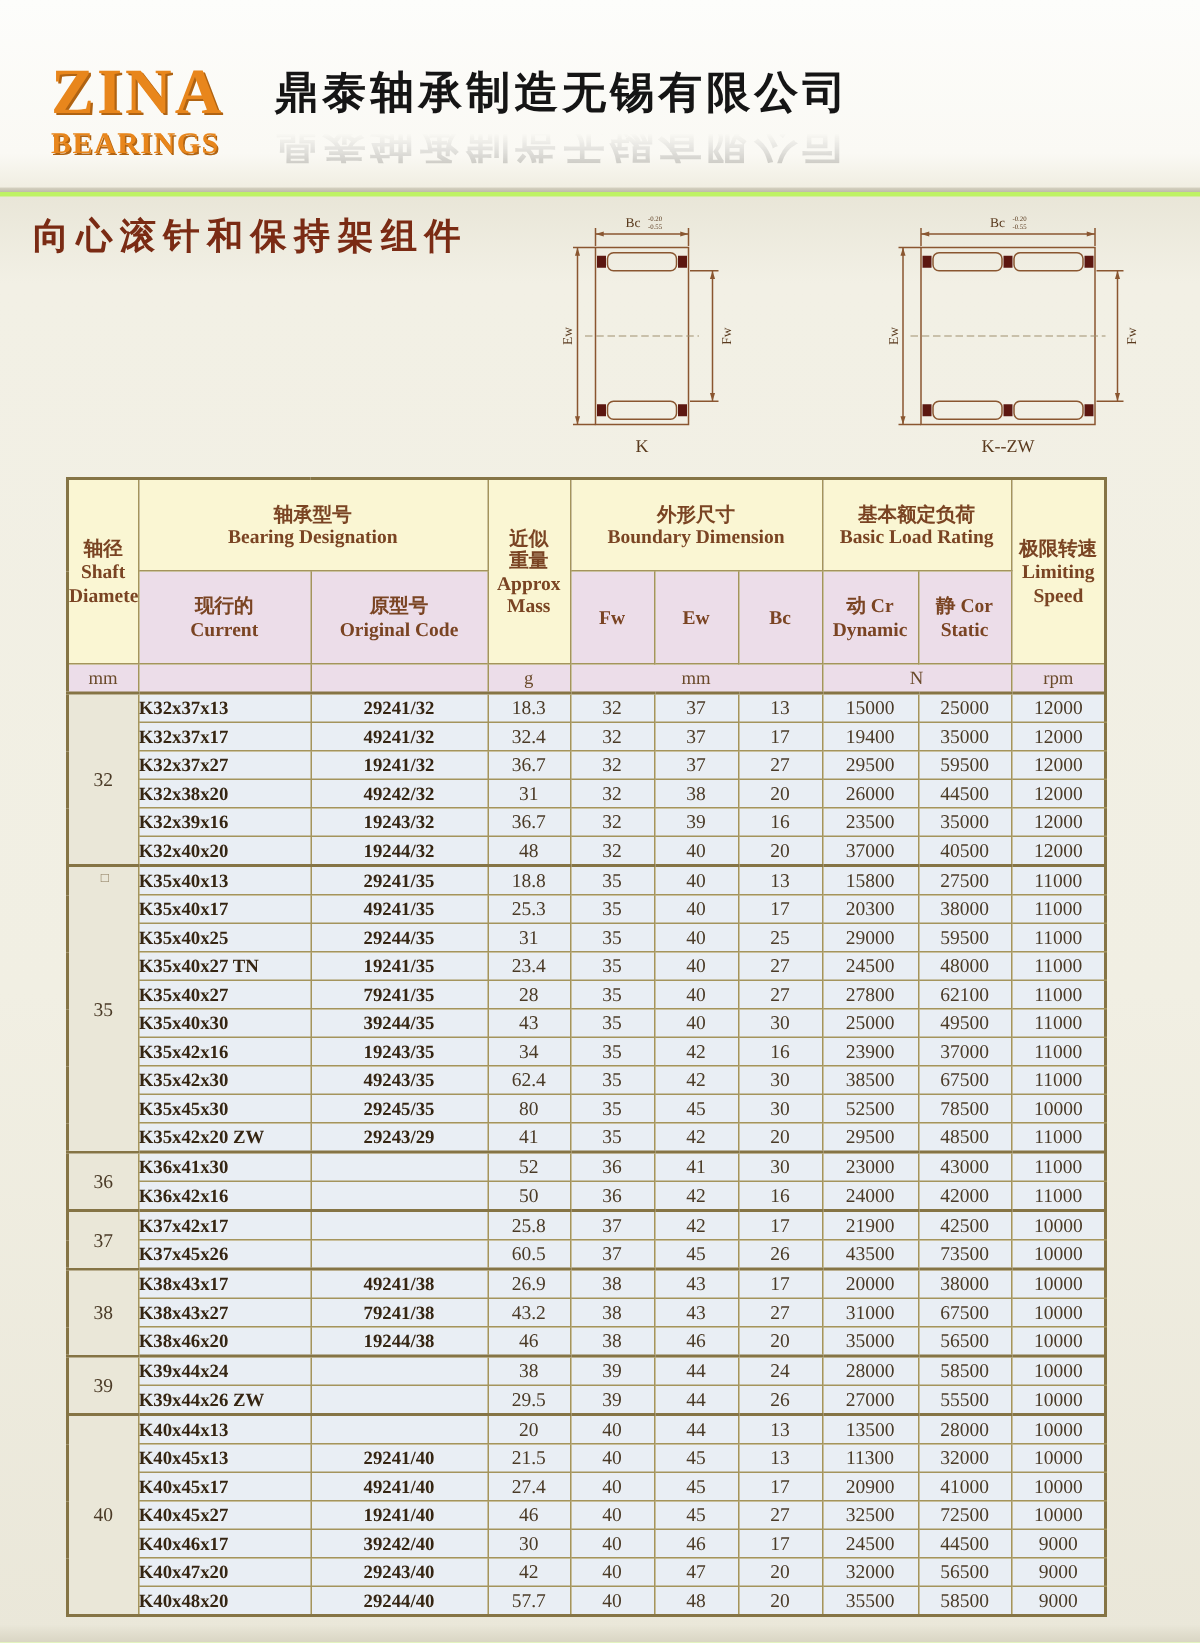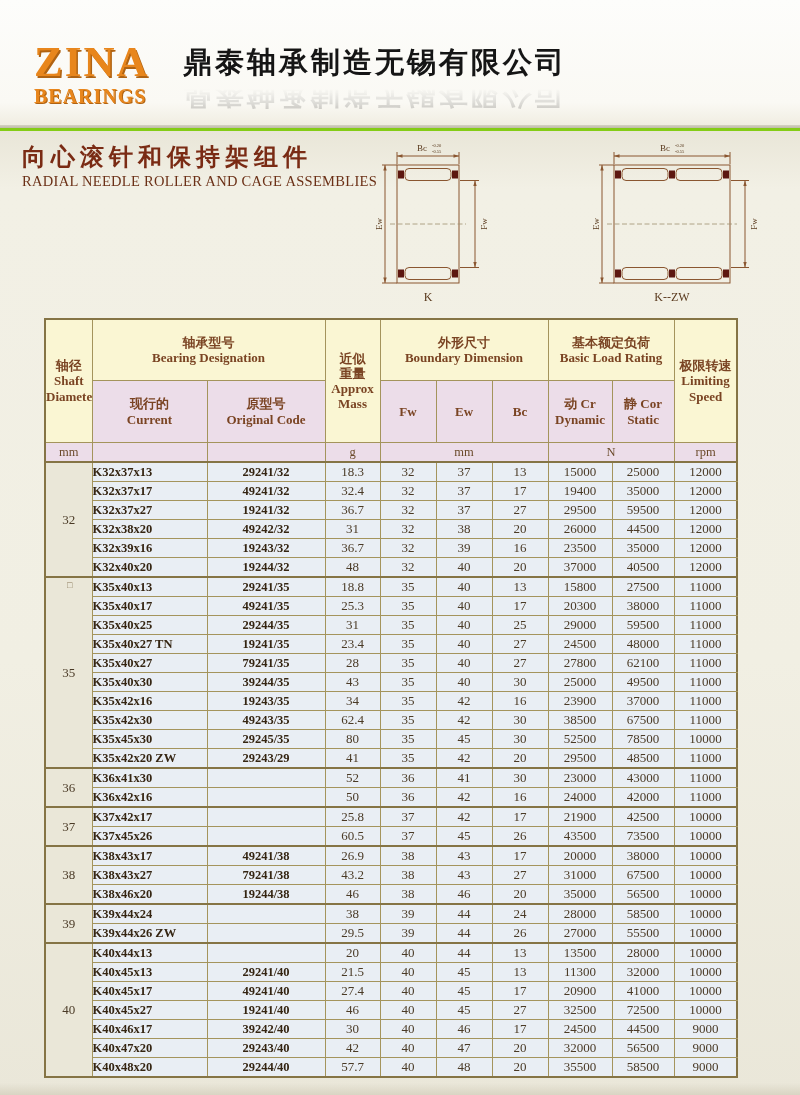--- a/index.html
+++ b/index.html
@@ -1,17 +1,17 @@
 <!DOCTYPE html>
 <html><head>
 <meta charset="utf-8">
 <style>
   html,body{margin:0;padding:0;background:#ffffff;}
   .page{position:relative;width:800px;height:1095px;overflow:hidden;
-        font-family:"Liberation Serif","DejaVu Serif",serif;background:#84cc16;}
+        font-family:"Liberation Serif","DejaVu Serif",serif;background:#bef264;}
 
   
   .top-band{position:absolute;left:0;top:0;width:800px;height:128px;
             background:linear-gradient(180deg,#fdfdfb 0%,#faf9f4 80%,#efecdf 100%);}
   .top-band::after{content:'';position:absolute;left:0;right:0;bottom:0;height:3px;
             background:linear-gradient(180deg,#d6d2c2,#bfbba9);}
 
   .logo{position:absolute;left:34px;top:40px;color:#e8861c;font-weight:bold;line-height:1;}
   .logo .l1{font-size:43px;letter-spacing:2px;text-shadow:1.5px 1.5px 0 #b06312;}
   .logo .l2{font-size:20px;margin-top:3px;letter-spacing:1px;text-shadow:1px 1px 0 #b06312;}
@@ -76,21 +76,20 @@
     </div>
     <div class="company-wrap">
       <div class="company">鼎泰轴承制造无锡有限公司</div>
       <div class="company refl">鼎泰轴承制造无锡有限公司</div>
     </div>
   </div>
 
   <div class="content">
 
     <div class="title-zh">向心滚针和保持架组件</div>
-    <div class="title-en">RADIAL NEEDLE ROLLER AND CAGE ASSEMBLIES</div>
 
     <svg class="diag" style="left:372px;top:6px" width="120" height="168" viewBox="0 0 120 168">
       <text x="45" y="14" font-size="9">Bc</text>
       <text x="60" y="10" font-size="4.5">-0.20</text>
       <text x="60" y="15.5" font-size="4.5">-0.55</text>
       <line x1="25" y1="19" x2="87" y2="19"></line>
       <polygon class="arr" points="25,19 30.5,17.3 30.5,20.7"></polygon>
       <polygon class="arr" points="87,19 81.5,17.3 81.5,20.7"></polygon>
       <line x1="25" y1="15" x2="25" y2="27"></line>
         <line x1="87" y1="15" x2="87" y2="27"></line>

